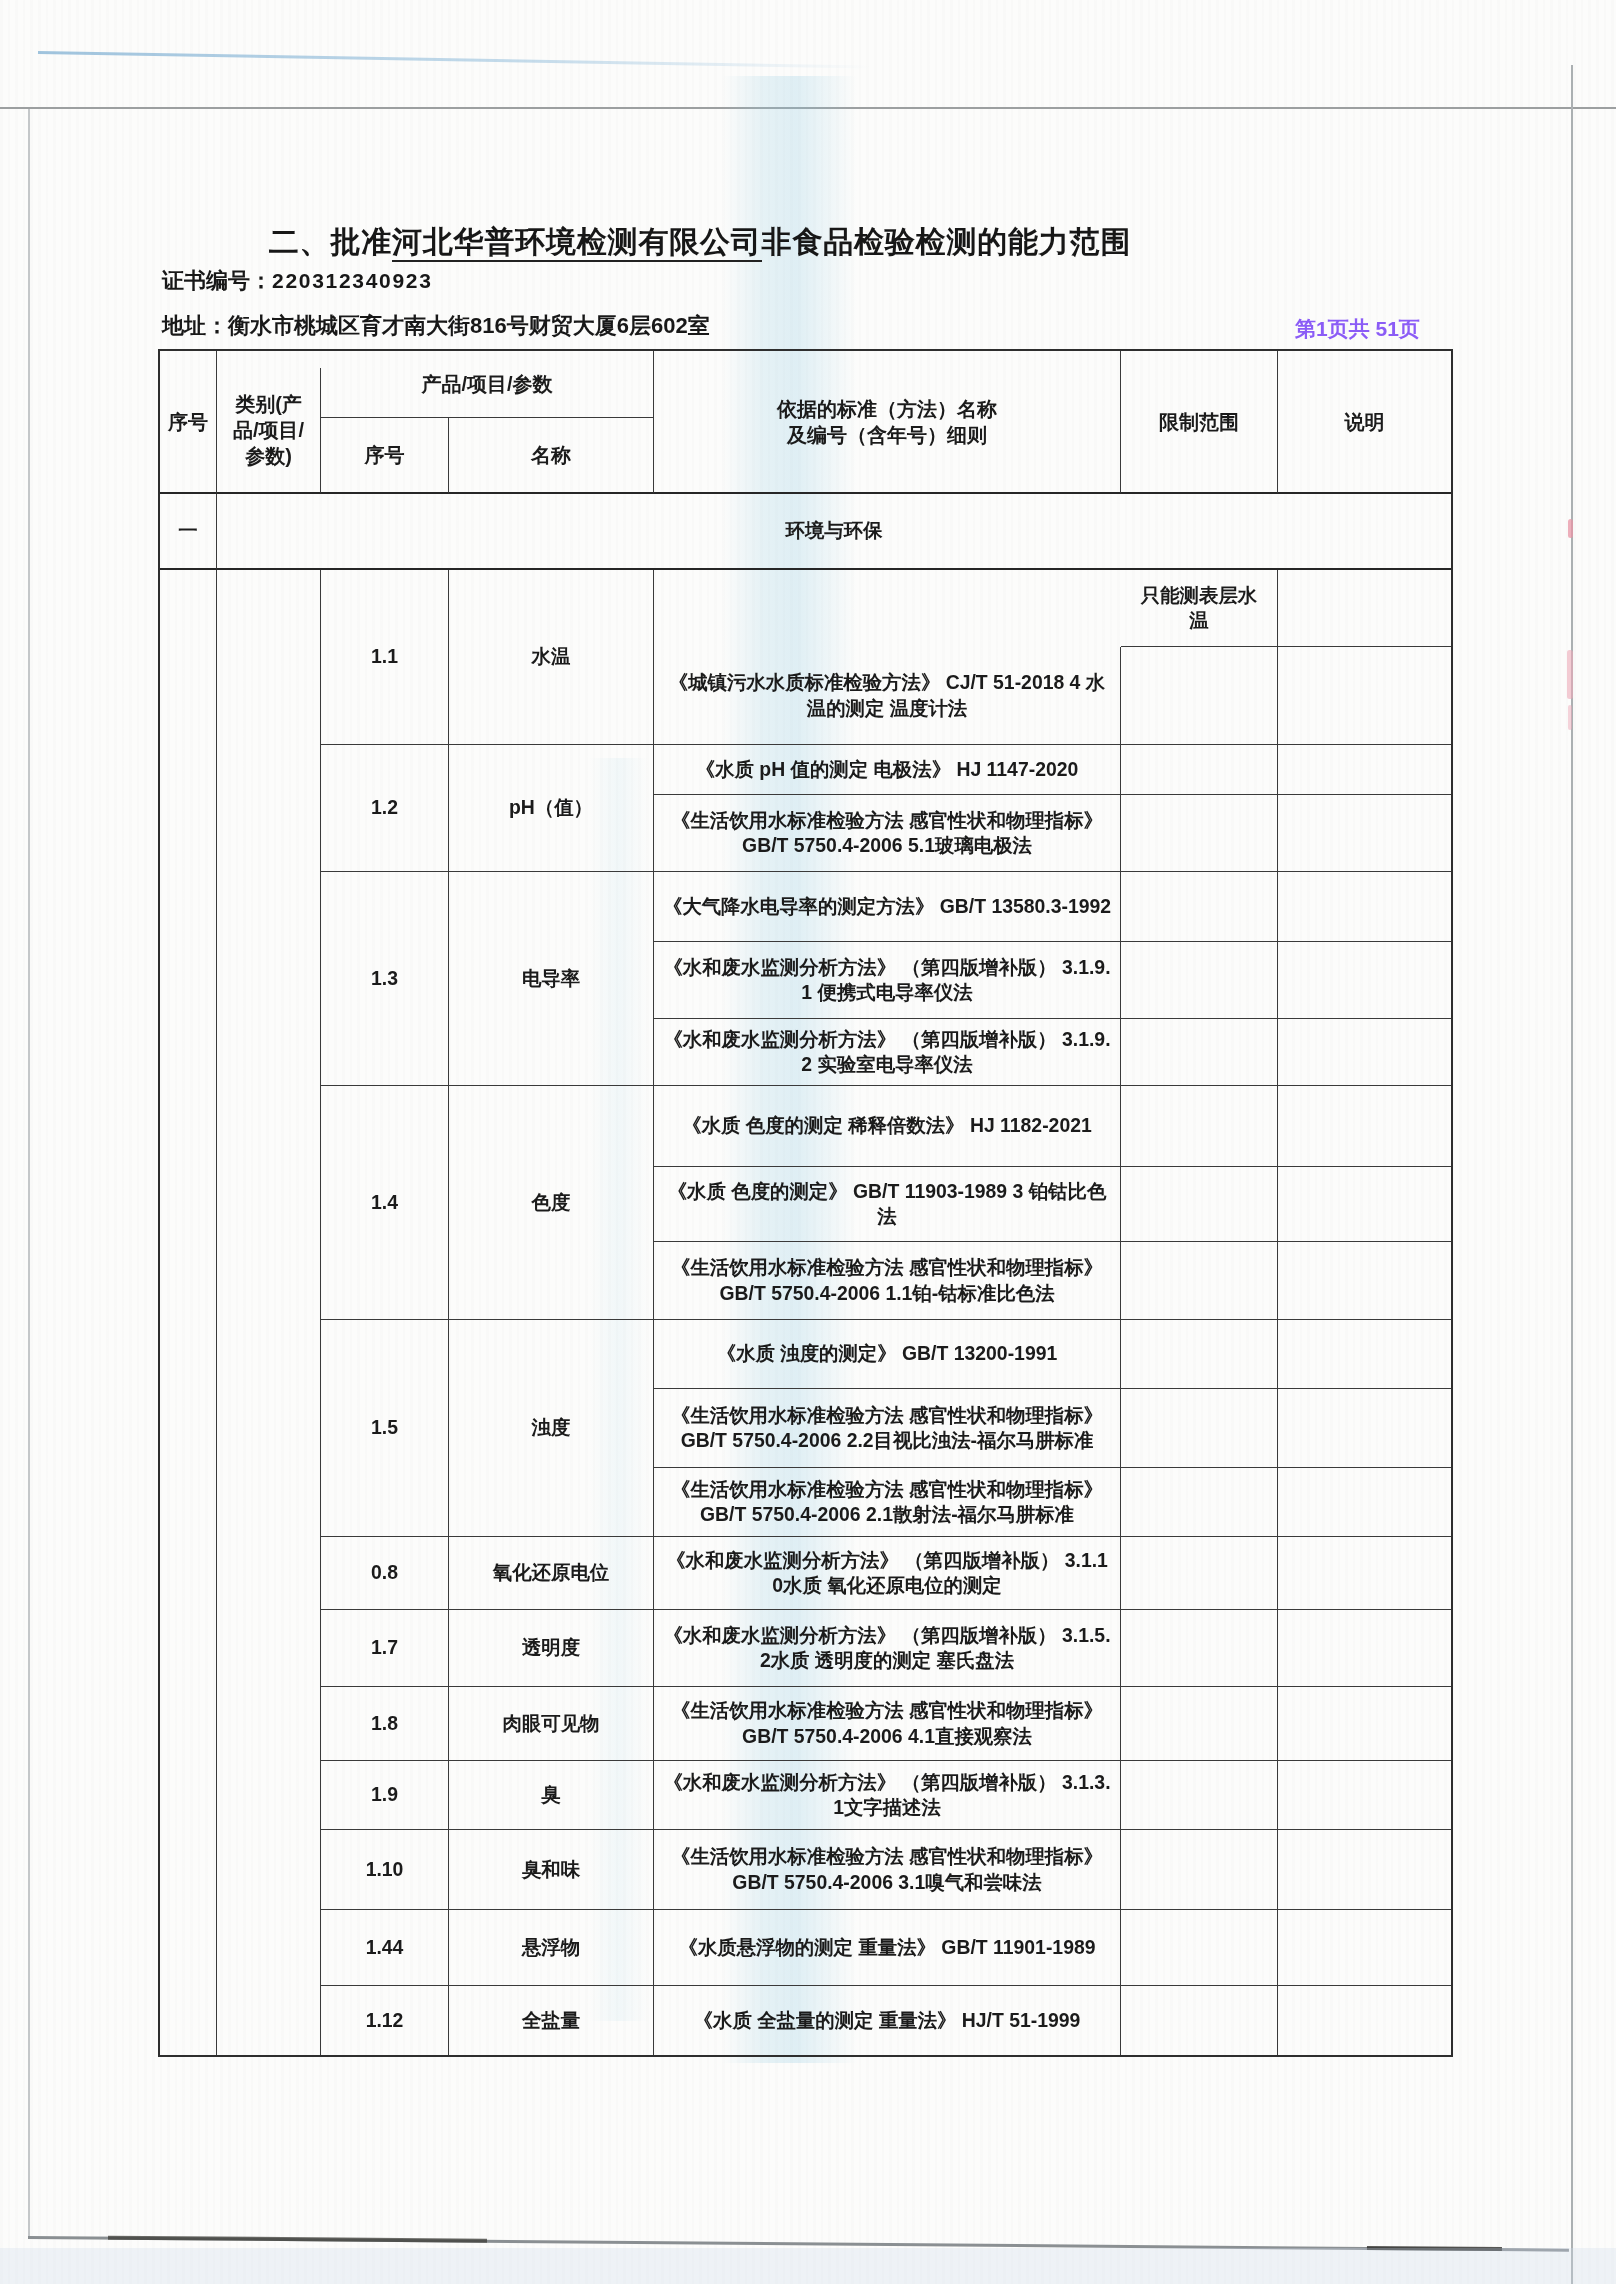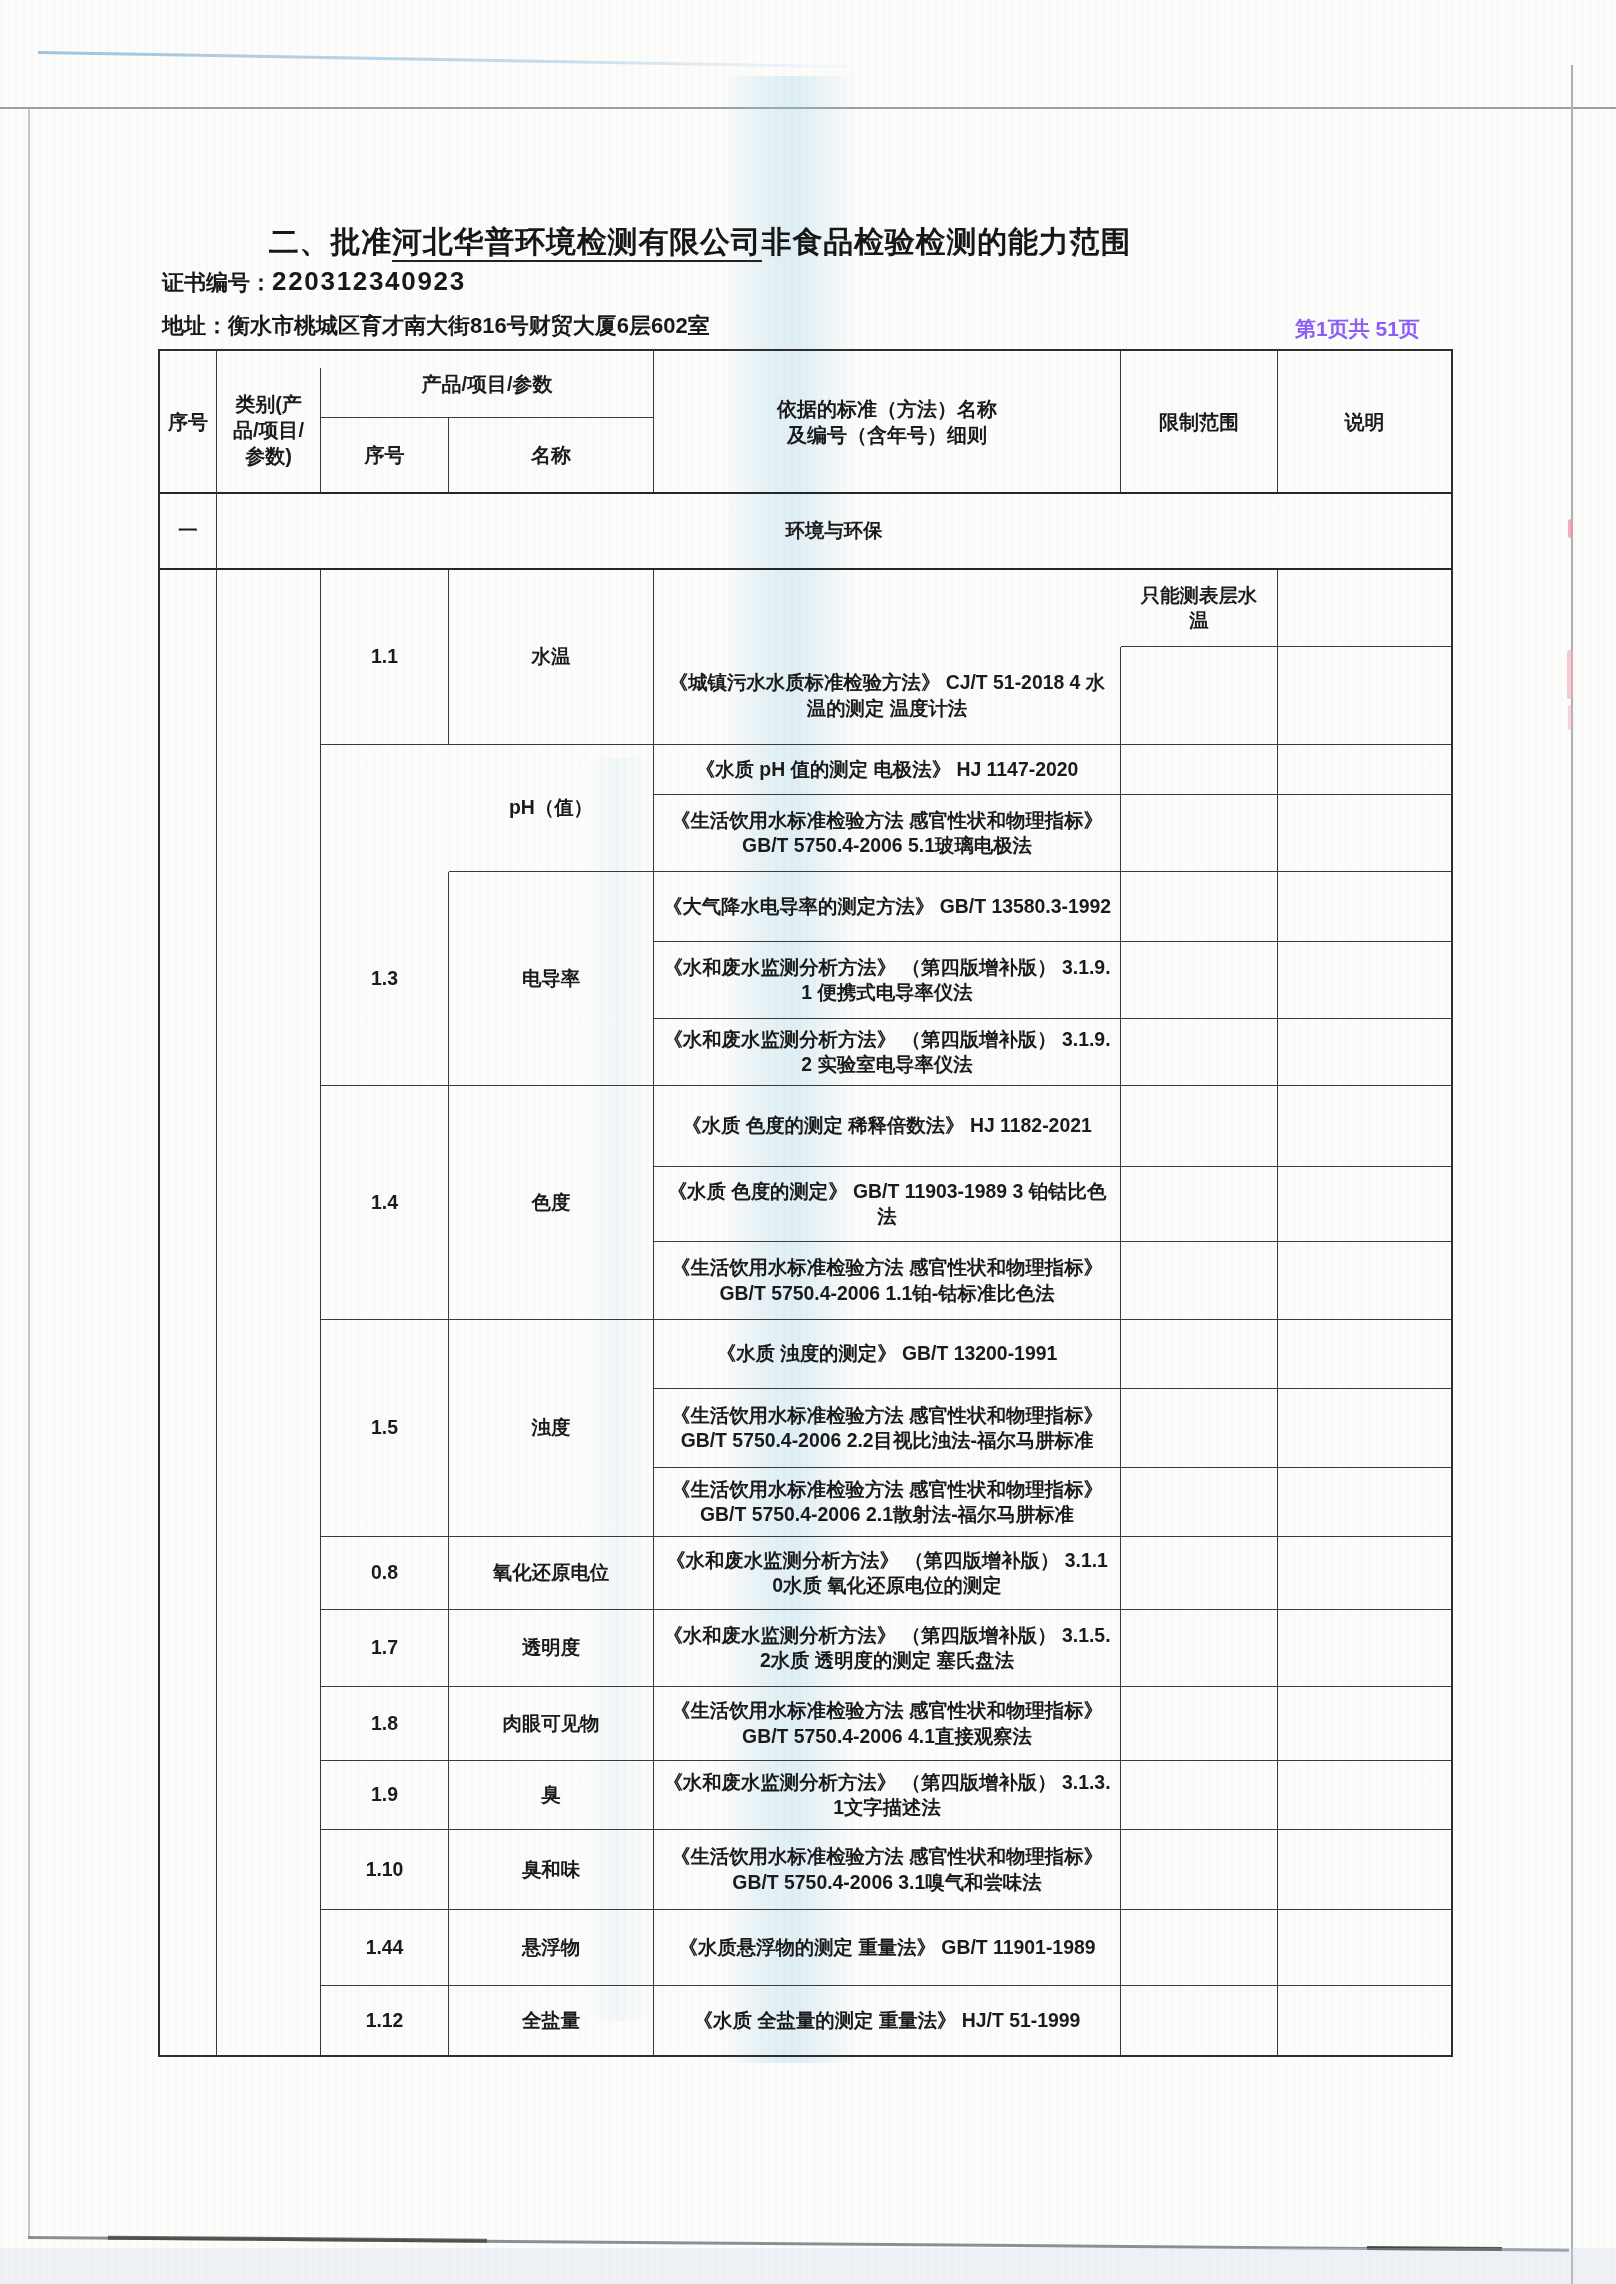--- a/index.html
+++ b/index.html
@@ -30,21 +30,21 @@
     background:linear-gradient(90deg,rgba(160,210,228,0.0),rgba(160,210,228,0.12),rgba(160,210,228,0.0));}
   .pink-spot1{position:absolute;left:1568px;top:519px;width:5px;height:18.5px;background:rgba(232,150,165,0.75);border-radius:2.5px;}
   .pink-spot2{position:absolute;left:1567px;top:650px;width:5.9px;height:49px;background:rgba(236,170,185,0.6);border-radius:2.5px;}
   .pink-spot3{position:absolute;left:1568px;top:705px;width:4.2px;height:25px;background:rgba(236,170,185,0.5);border-radius:2.5px;}
 
   
   .doc-title{position:absolute;left:0;top:222px;width:1400px;text-align:center;
     font-size:30px;font-weight:700;letter-spacing:0.8px;color:#171717;}
   .doc-title .uline{border-bottom:2.5px solid #222;padding-bottom:1.7px;}
   .cert-line{position:absolute;left:162px;top:266px;font-size:22px;font-weight:700;color:#181818;}
-  .cert-number{letter-spacing:1.7px;font-size:26px;}
+  .cert-number{letter-spacing:1.7px;font-size:21px;}
   .addr-line{position:absolute;left:162px;top:311px;font-size:22px;font-weight:700;color:#181818;}
   .page-ind{position:absolute;left:1295px;top:315px;font-size:21px;font-weight:700;color:#8b5cf6;}
 
   
   .cap-table{
     position:absolute;left:158px;top:349px;
     display:grid;
     grid-template-columns:57px 104px 128px 205px 467px 157px 173px;
     grid-template-rows:67px 76px 76px 77px 98px 50px 77px 70px 77px 67px 81px 75px 78px 69px 79px 69px 73px 77px 74px 69px 80px 76px 69px;
     border:2.5px solid #2e2e2e;
@@ -110,20 +110,21 @@
   <div class="c no-b" style="grid-area:4/2/24/3"></div>
 
   <div class="c" style="grid-area:4/3/6/4">1.1</div>
   <div class="c" style="grid-area:4/4/6/5">水温</div>
   <div class="c limit" style="grid-area:4/6/5/7">只能测表层水温</div>
   <div class="c no-r" style="grid-area:4/7/5/8"></div>
   <div class="c std" style="grid-area:5/5/6/6">《城镇污水水质标准检验方法》 CJ/T 51-2018 4 水温的测定 温度计法</div>
   <div class="c limit" style="grid-area:5/6/6/7"></div>
   <div class="c no-r" style="grid-area:5/7/6/8"></div>
 
+  <div class="c" style="grid-area:6/3/8/4">1.2</div>
   <div class="c" style="grid-area:6/4/8/5">pH（值）</div>
   <div class="c std" style="grid-area:6/5/7/6">《水质 pH 值的测定 电极法》 HJ 1147-2020</div>
   <div class="c limit" style="grid-area:6/6/7/7"></div>
   <div class="c no-r" style="grid-area:6/7/7/8"></div>
   <div class="c std" style="grid-area:7/5/8/6">《生活饮用水标准检验方法 感官性状和物理指标》 GB/T 5750.4-2006 5.1玻璃电极法</div>
   <div class="c limit" style="grid-area:7/6/8/7"></div>
   <div class="c no-r" style="grid-area:7/7/8/8"></div>
 
   <div class="c" style="grid-area:8/3/11/4">1.3</div>
   <div class="c" style="grid-area:8/4/11/5">电导率</div>

